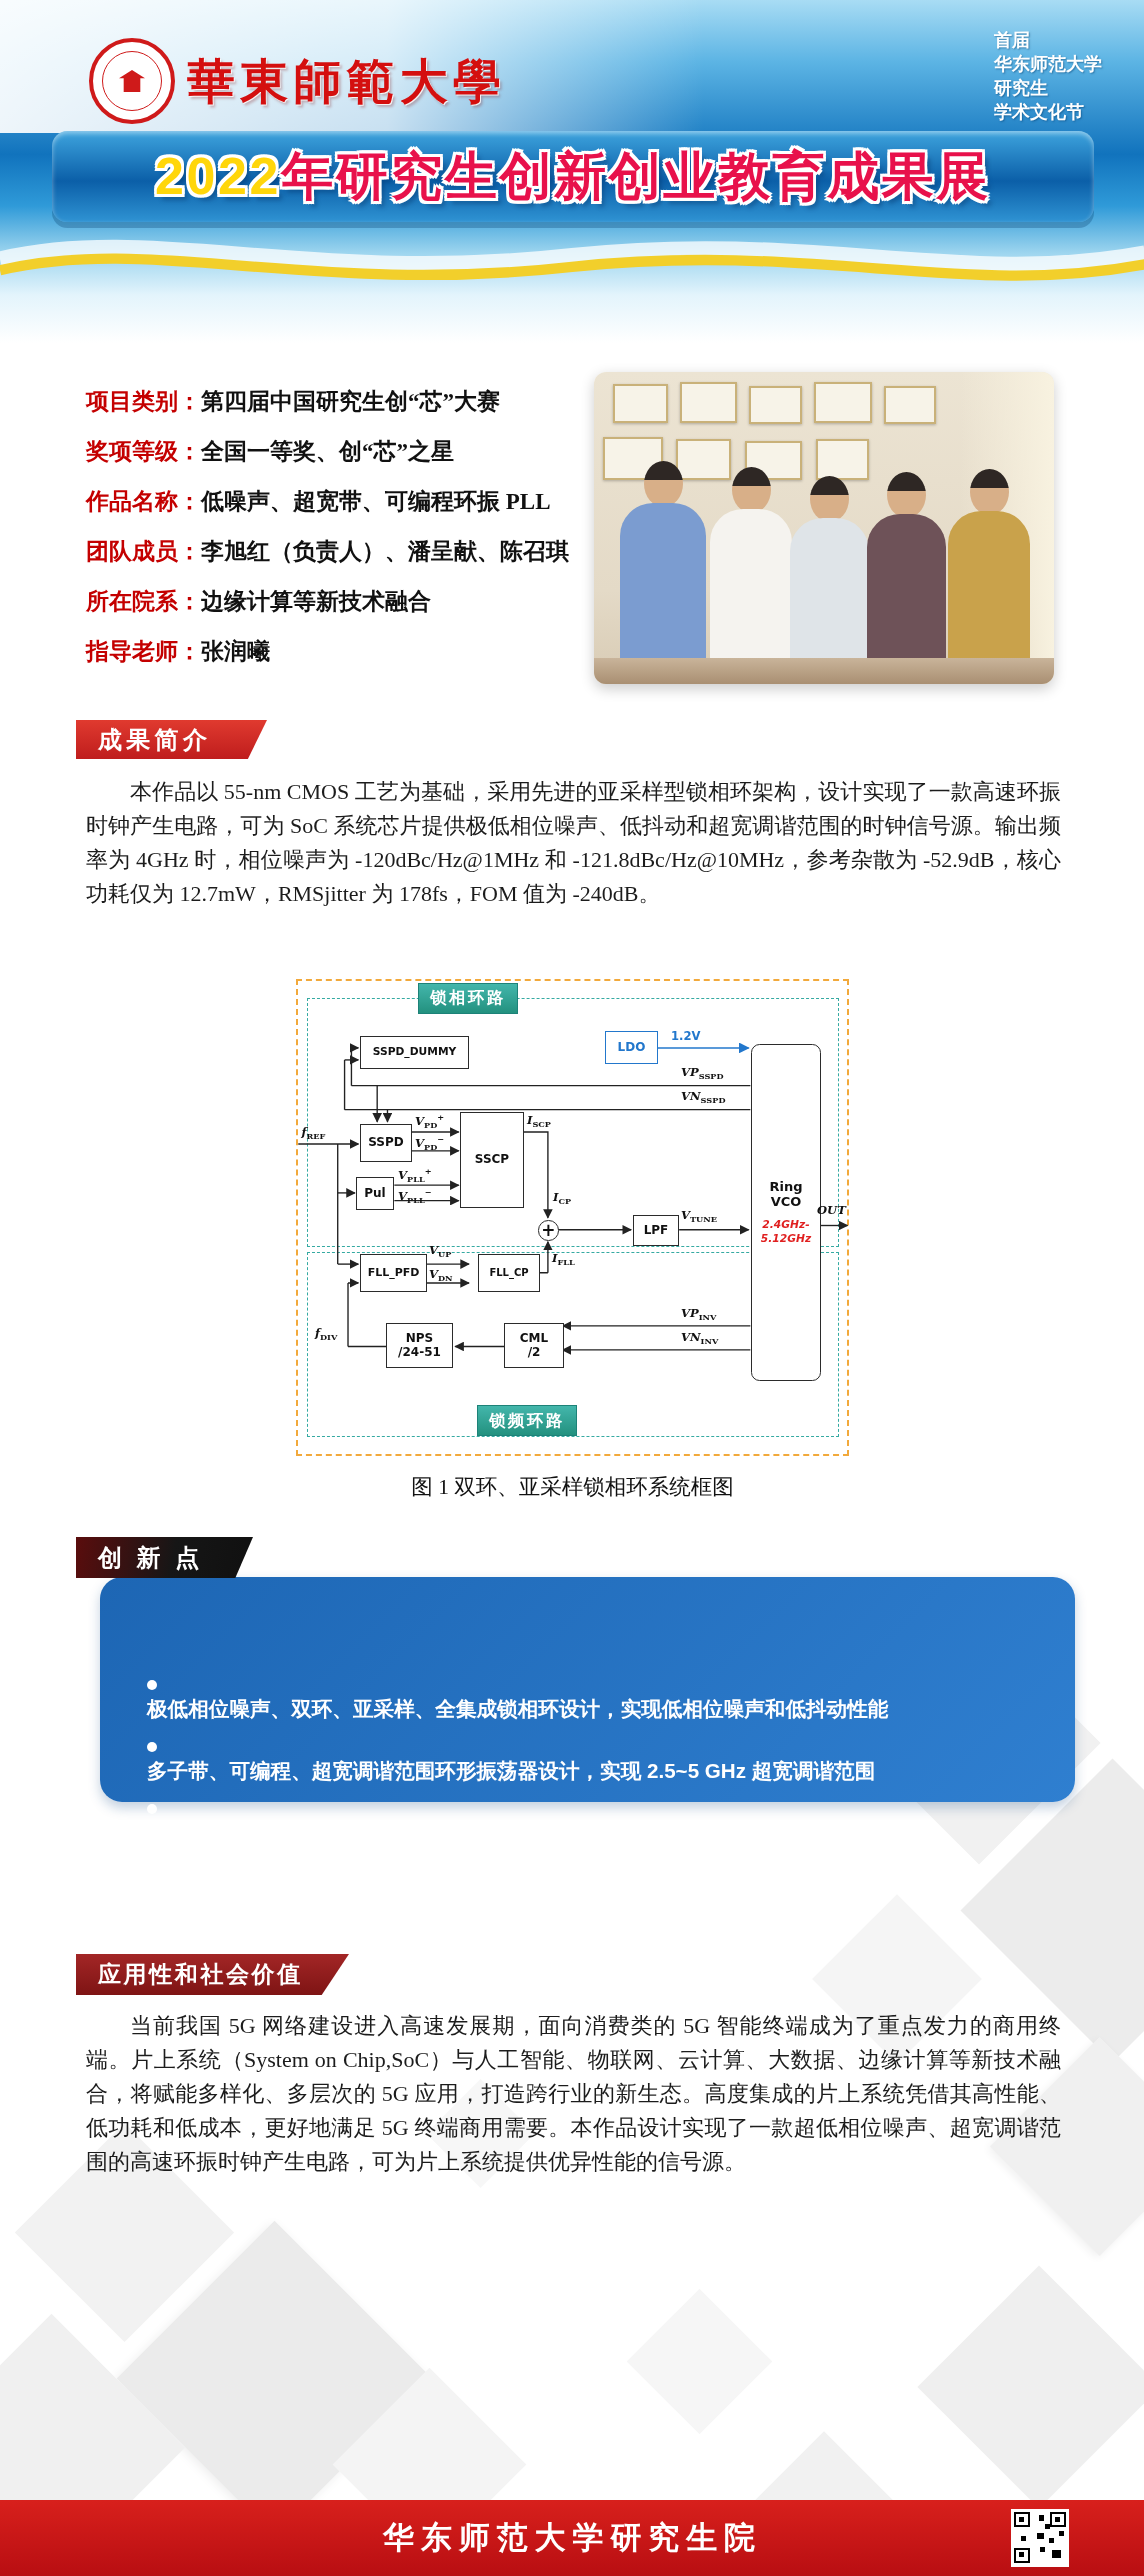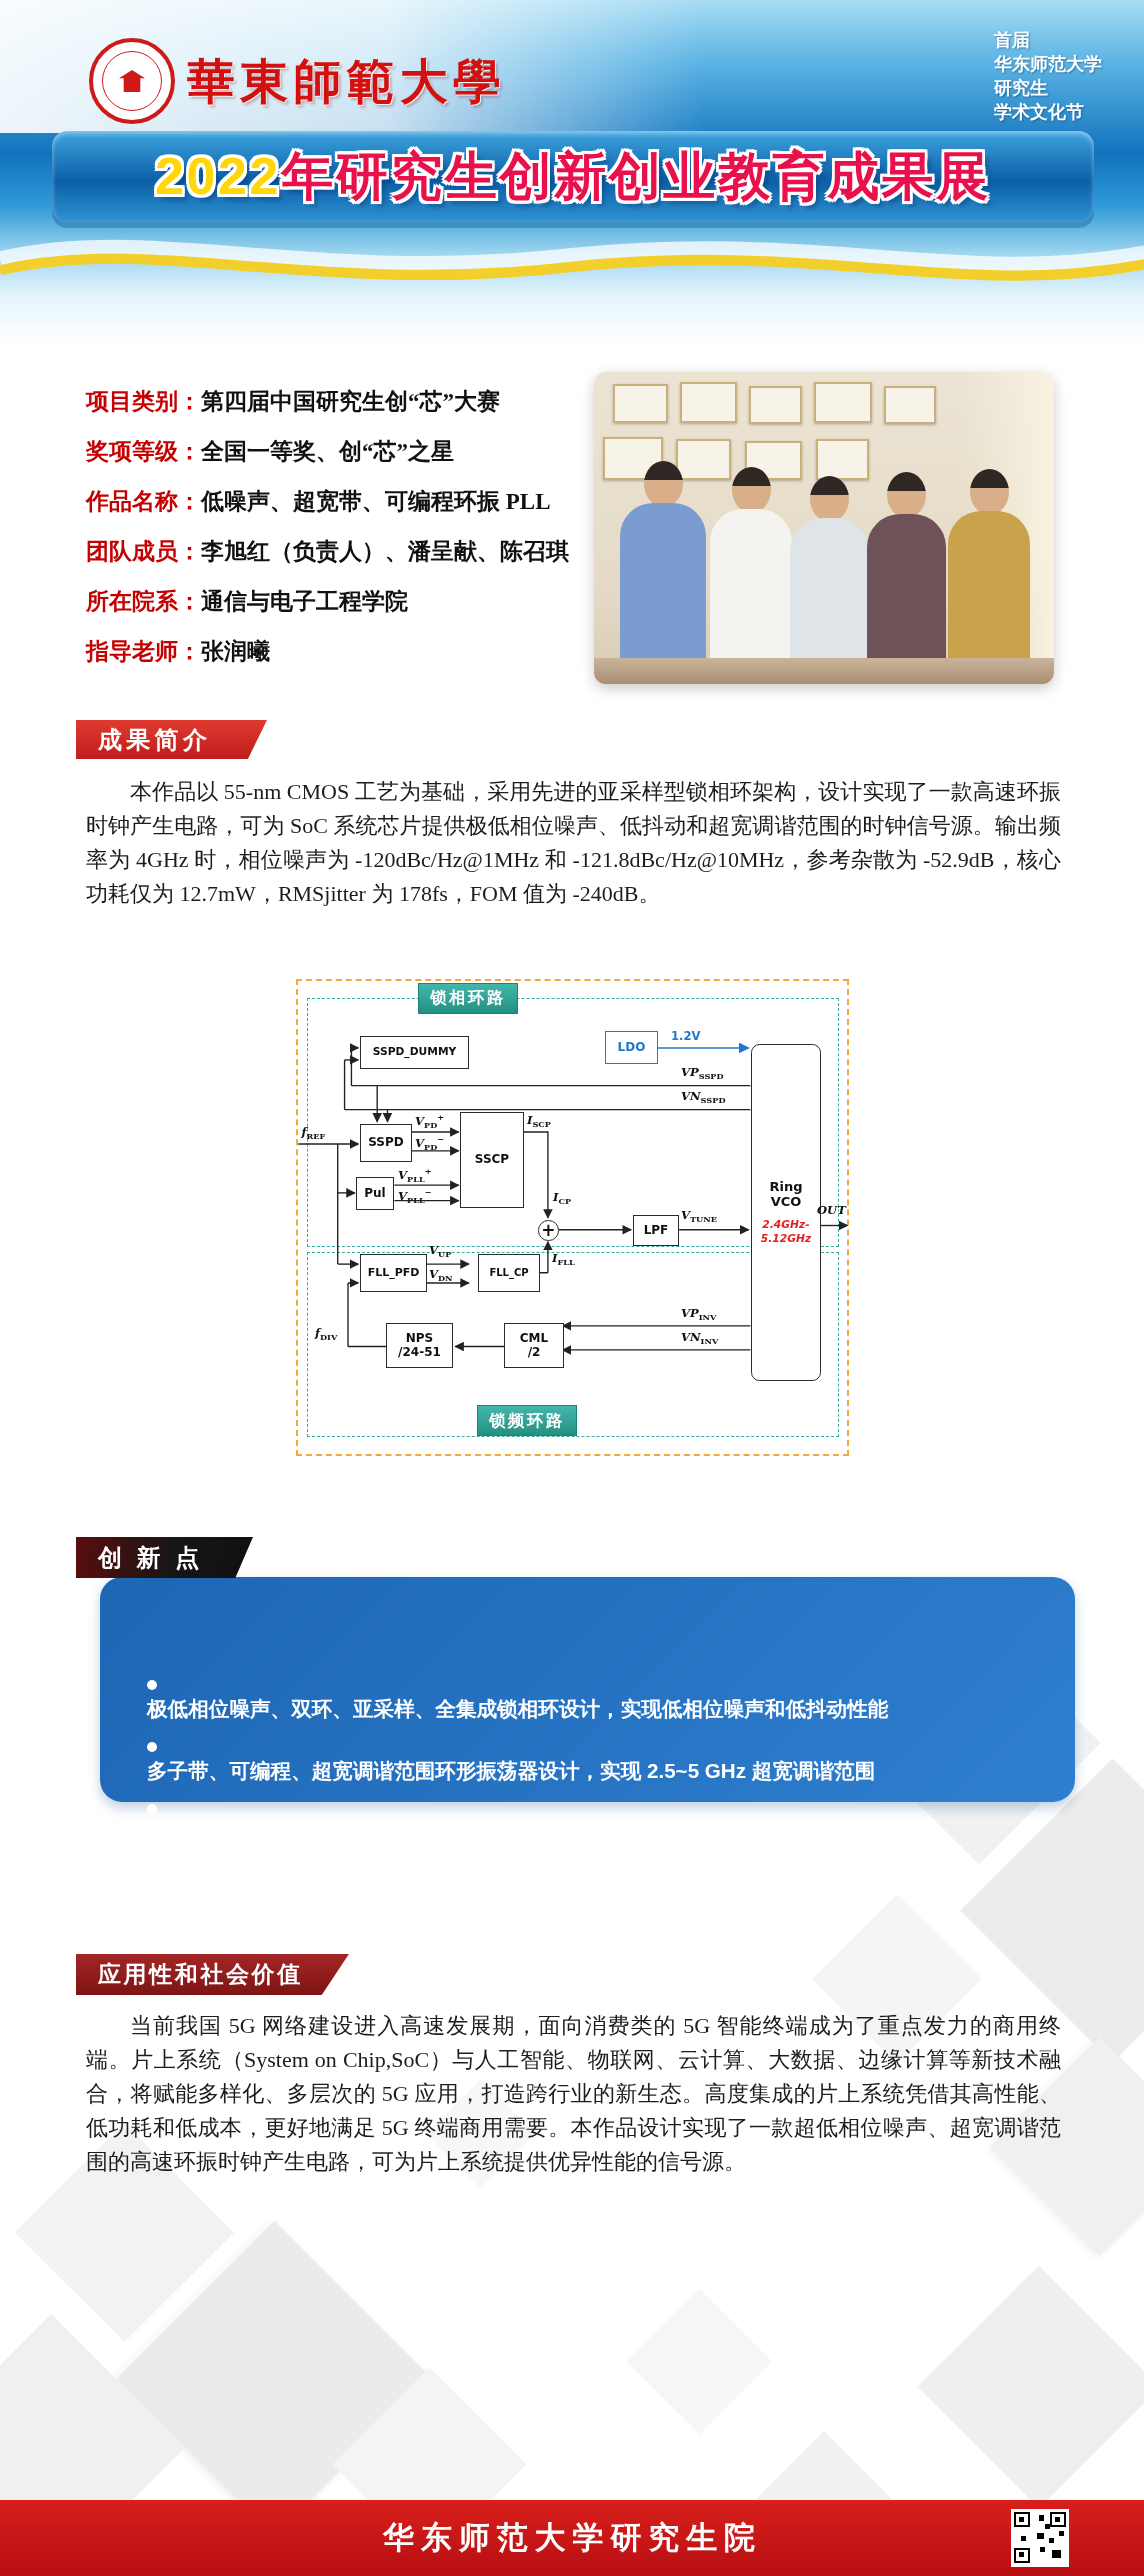--- a/index.html
+++ b/index.html
@@ -166,21 +166,21 @@
     <div class="info-row">
         <span class="info-label">作品名称：</span>
         <span class="info-value">低噪声、超宽带、可编程环振 PLL</span>
       </div>
     <div class="info-row">
         <span class="info-label">团队成员：</span>
         <span class="info-value">李旭红（负责人）、潘呈献、陈召琪</span>
       </div>
     <div class="info-row">
         <span class="info-label">所在院系：</span>
-        <span class="info-value">通信与电子工程学院</span>
+        <span class="info-value">边缘计算等新技术融合</span>
       </div>
     <div class="info-row">
         <span class="info-label">指导老师：</span>
         <span class="info-value">张润曦</span>
       </div>
   </div>
 
   <div class="photo">
     <div class="photo-light"></div>
     <div class="frame" style="left:19px;top:12px;width:55px;height:39px;"></div>
@@ -307,20 +307,21 @@
     <span class="sig" style="left:383px;top:108px;"><span>VN</span><sub>SSPD</sub></span>
     <span class="sig blue" style="left:373px;top:48px;"><span>1.2V</span></span>
     <span class="sig" style="left:519px;top:222px;"><span>OUT</span></span>
     <span class="sig" style="left:383px;top:325px;"><span>VP</span><sub>INV</sub></span>
     <span class="sig" style="left:383px;top:349px;"><span>VN</span><sub>INV</sub></span>
     <span class="sig" style="left:17px;top:345px;"><span>f</span><sub>DIV</sub></span>
     <span class="sig" style="left:131px;top:262px;"><span>V</span><sub>UP</sub></span>
     <span class="sig" style="left:131px;top:286px;"><span>V</span><sub>DN</sub></span>
   </div>
 
+  <div class="fig-caption">图 1  双环、亚采样锁相环系统框图</div>
 
   <div class="inno-box">
     <div class="inno-list">
       <div class="inno-item">
           <span class="inno-dot"></span>
           <span>极低相位噪声、双环、亚采样、全集成锁相环设计，实现低相位噪声和低抖动性能</span>
         </div>
       <div class="inno-item">
           <span class="inno-dot"></span>
           <span>多子带、可编程、超宽调谐范围环形振荡器设计，实现 2.5~5 GHz 超宽调谐范围</span>

